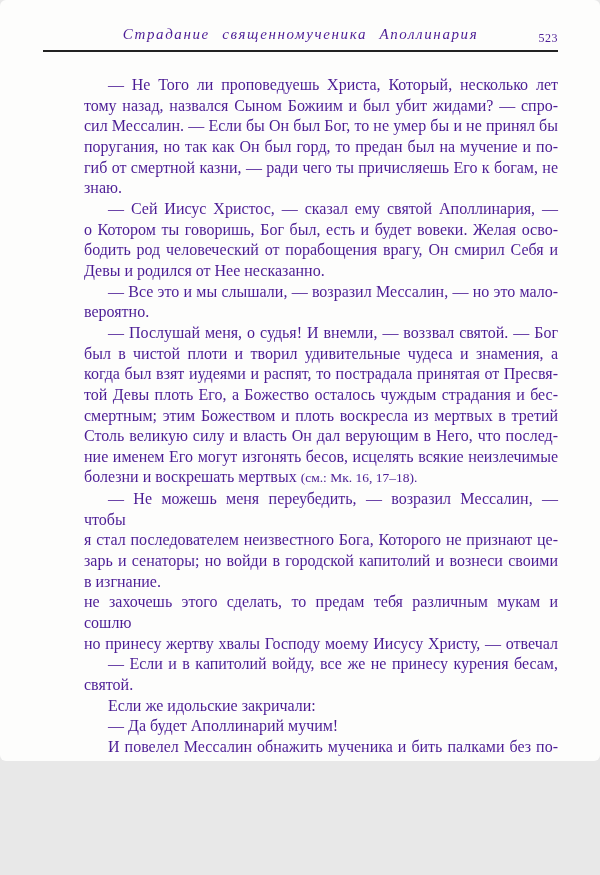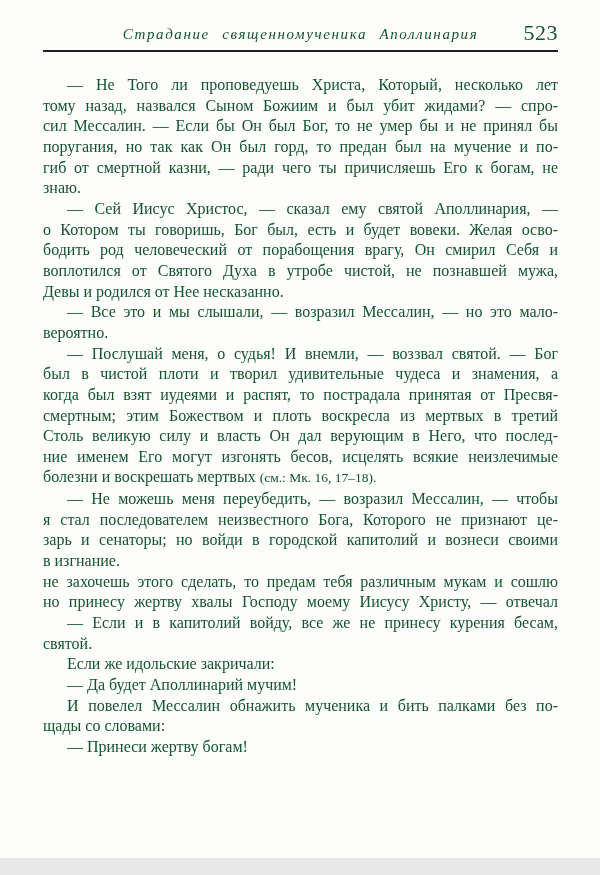--- a/index.html
+++ b/index.html
@@ -3,27 +3,28 @@
 <meta charset="utf-8">
 <style>
   html, body {
     margin: 0;
     padding: 0;
     background: #e8e8e8;
   }
   .page {
     position: relative;
     width: 600px;
-    height: 858px;
+    height: 761px;
     margin: 0 auto;
     background: #fdfdfc;
     overflow: hidden;
     box-sizing: border-box;
     font-family: "Liberation Serif", "DejaVu Serif", serif;
-    color: #14532d;
+    color: #4c1d95;
+    border-radius: 6px;
   }
   
   .header {
     position: relative;
     margin: 25px 42px 0 43px;
     padding-bottom: 6px;
     border-bottom: 2px solid #222;
     text-align: center;
     height: 19px;
   }
@@ -32,36 +33,37 @@
     font-size: 15px;
     letter-spacing: 1.6px;
     word-spacing: 7px;
     white-space: nowrap;
   }
   .header .pagenum {
     position: absolute;
     right: 0;
     bottom: 4px;
     font-style: normal;
-    font-size: 22px;
+    font-size: 12px;
     letter-spacing: 0.5px;
   }
   
   .body {
     margin: 23px 42px 0 43px;
     font-size: 16px;
     line-height: 20.65px;
   }
   .paragraph { margin: 0; }
   .line {
     text-align: justify;
     text-align-last: justify;
     -moz-text-align-last: justify;
     white-space: normal;
     hyphens: none;
+    margin-left: 41px;
   }
   .line.first { text-indent: 24px; }
   .line.last {
     text-align-last: left;
     -moz-text-align-last: left;
   }
   .small { font-size: 13.5px; }
 </style>
 </head>
 <body>
@@ -79,31 +81,31 @@
         <div class="line">тому назад, назвался Сыном Божиим и был убит жидами? — спро-</div>
         <div class="line">сил Мессалин. — Если бы Он был Бог, то не умер бы и не принял бы</div>
         <div class="line">поругания, но так как Он был горд, то предан был на мучение и по-</div>
         <div class="line">гиб от смертной казни, — ради чего ты причисляешь Его к богам, не</div>
         <div class="line last">знаю.</div>
       </div>
       <div class="paragraph">
         <div class="line first">— Сей Иисус Христос, — сказал ему святой Аполлинария, —</div>
         <div class="line">о Котором ты говоришь, Бог был, есть и будет вовеки. Желая осво-</div>
         <div class="line">бодить род человеческий от порабощения врагу, Он смирил Себя и</div>
-        <div class="line">воплотился от Святого Духа в утробе чистой, не познавшей мужа,</div>
         <div class="line last">Девы и родился от Нее несказанно.</div>
       </div>
       <div class="paragraph">
         <div class="line first">— Все это и мы слышали, — возразил Мессалин, — но это мало-</div>
         <div class="line last">вероятно.</div>
       </div>
       <div class="paragraph">
         <div class="line first">— Послушай меня, о судья! И внемли, — воззвал святой. — Бог</div>
         <div class="line">был в чистой плоти и творил удивительные чудеса и знамения, а</div>
         <div class="line">когда был взят иудеями и распят, то пострадала принятая от Пресвя-</div>
+        <div class="line">той Девы плоть Его, а Божество осталось чуждым страдания и бес-</div>
         <div class="line">смертным; этим Божеством и плоть воскресла из мертвых в третий</div>
         <div class="line">Столь великую силу и власть Он дал верующим в Него, что послед-</div>
         <div class="line">ние именем Его могут изгонять бесов, исцелять всякие неизлечимые</div>
         <div class="line last"><span>болезни и воскрешать мертвых </span><span class="small">(см.: Мк. 16, 17–18).</span></div>
       </div>
       <div class="paragraph">
         <div class="line first">— Не можешь меня переубедить, — возразил Мессалин, — чтобы</div>
         <div class="line">я стал последователем неизвестного Бога, Которого не признают це-</div>
         <div class="line">зарь и сенаторы; но войди в городской капитолий и вознеси своими</div>
         <div class="line last">в изгнание.</div>

